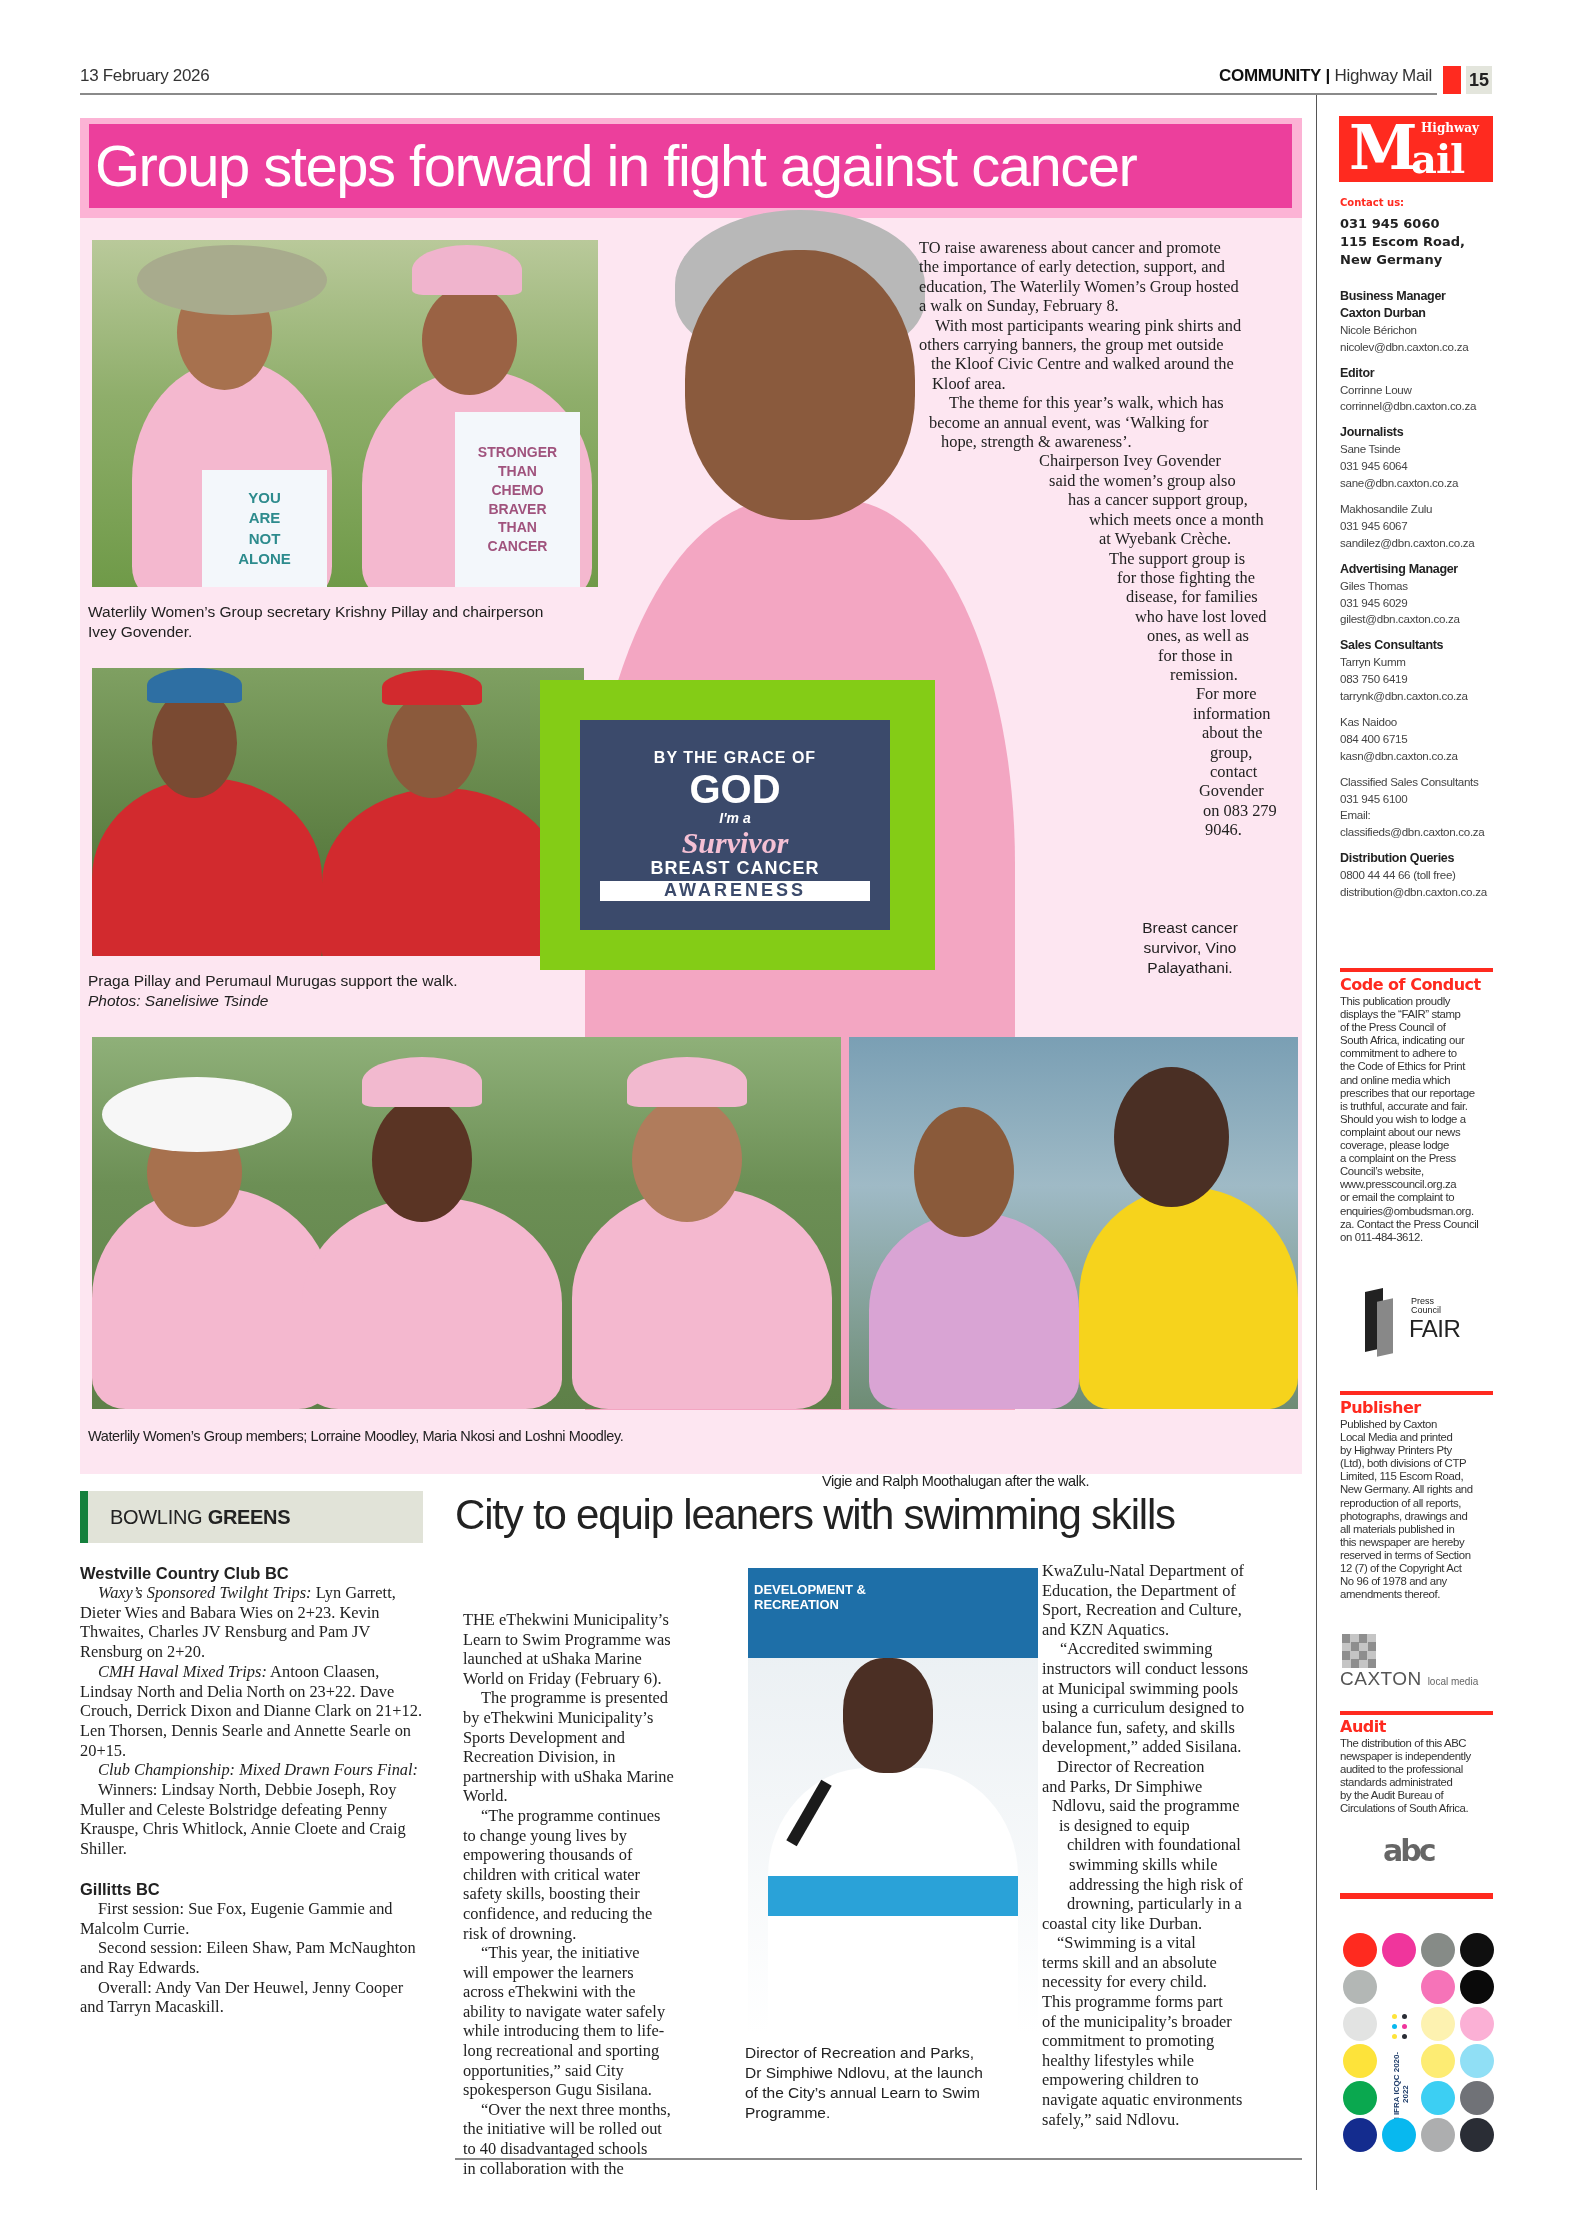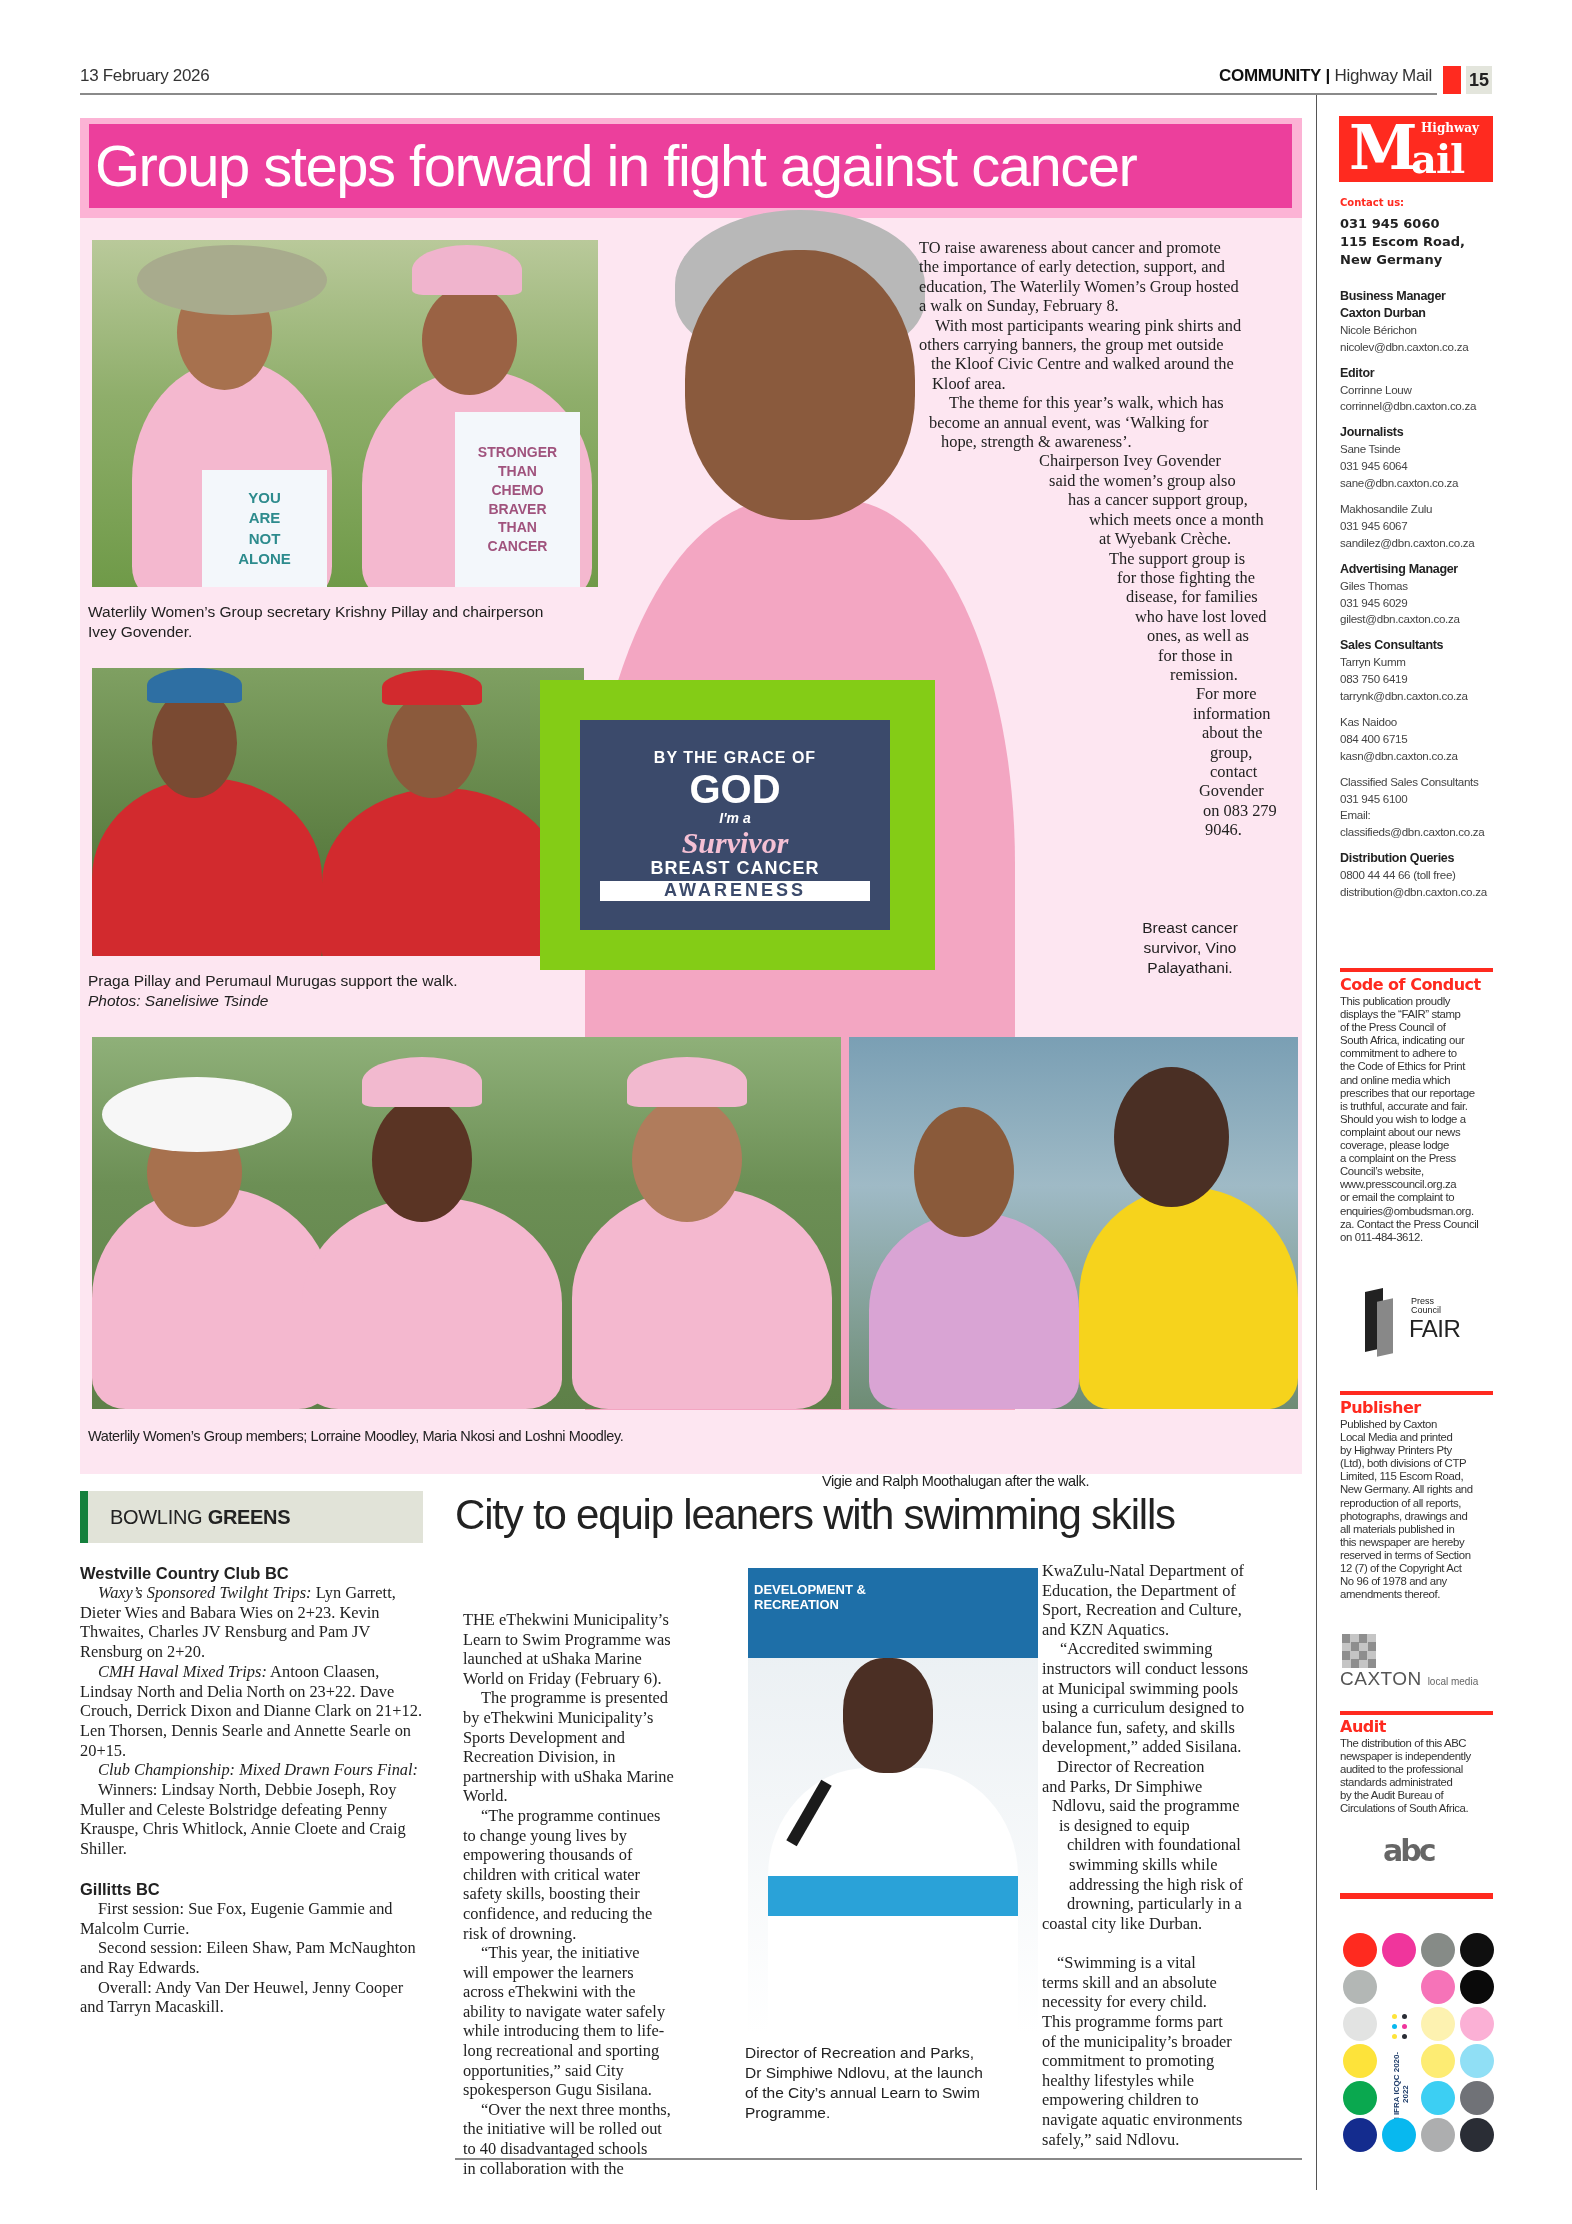--- a/index.html
+++ b/index.html
@@ -319,21 +319,21 @@
     <p style="padding-left: 0px;">development,” added Sisilana.</p>
     <p style="padding-left: 15px;">Director of Recreation</p>
     <p style="padding-left: 0px;">and Parks, Dr Simphiwe</p>
     <p style="padding-left: 10px;">Ndlovu, said the programme</p>
     <p style="padding-left: 17px;">is designed to equip</p>
     <p style="padding-left: 25px;">children with foundational</p>
     <p style="padding-left: 27px;">swimming skills while</p>
     <p style="padding-left: 27px;">addressing the high risk of</p>
     <p style="padding-left: 25px;">drowning, particularly in a</p>
     <p style="padding-left: 0px;">coastal city like Durban.</p>
-    <p style="padding-left: 15px; margin-top: 20px;">“Swimming is a vital</p>
+    <p style="padding-left: 15px;">“Swimming is a vital</p>
     <p style="padding-left: 0px;">terms skill and an absolute</p>
     <p style="padding-left: 0px;">necessity for every child.</p>
     <p style="padding-left: 0px;">This programme forms part</p>
     <p style="padding-left: 0px;">of the municipality’s broader</p>
     <p style="padding-left: 0px;">commitment to promoting</p>
     <p style="padding-left: 0px;">healthy lifestyles while</p>
     <p style="padding-left: 0px;">empowering children to</p>
     <p style="padding-left: 0px;">navigate aquatic environments</p>
     <p style="padding-left: 0px;">safely,” said Ndlovu.</p>
   </div>

